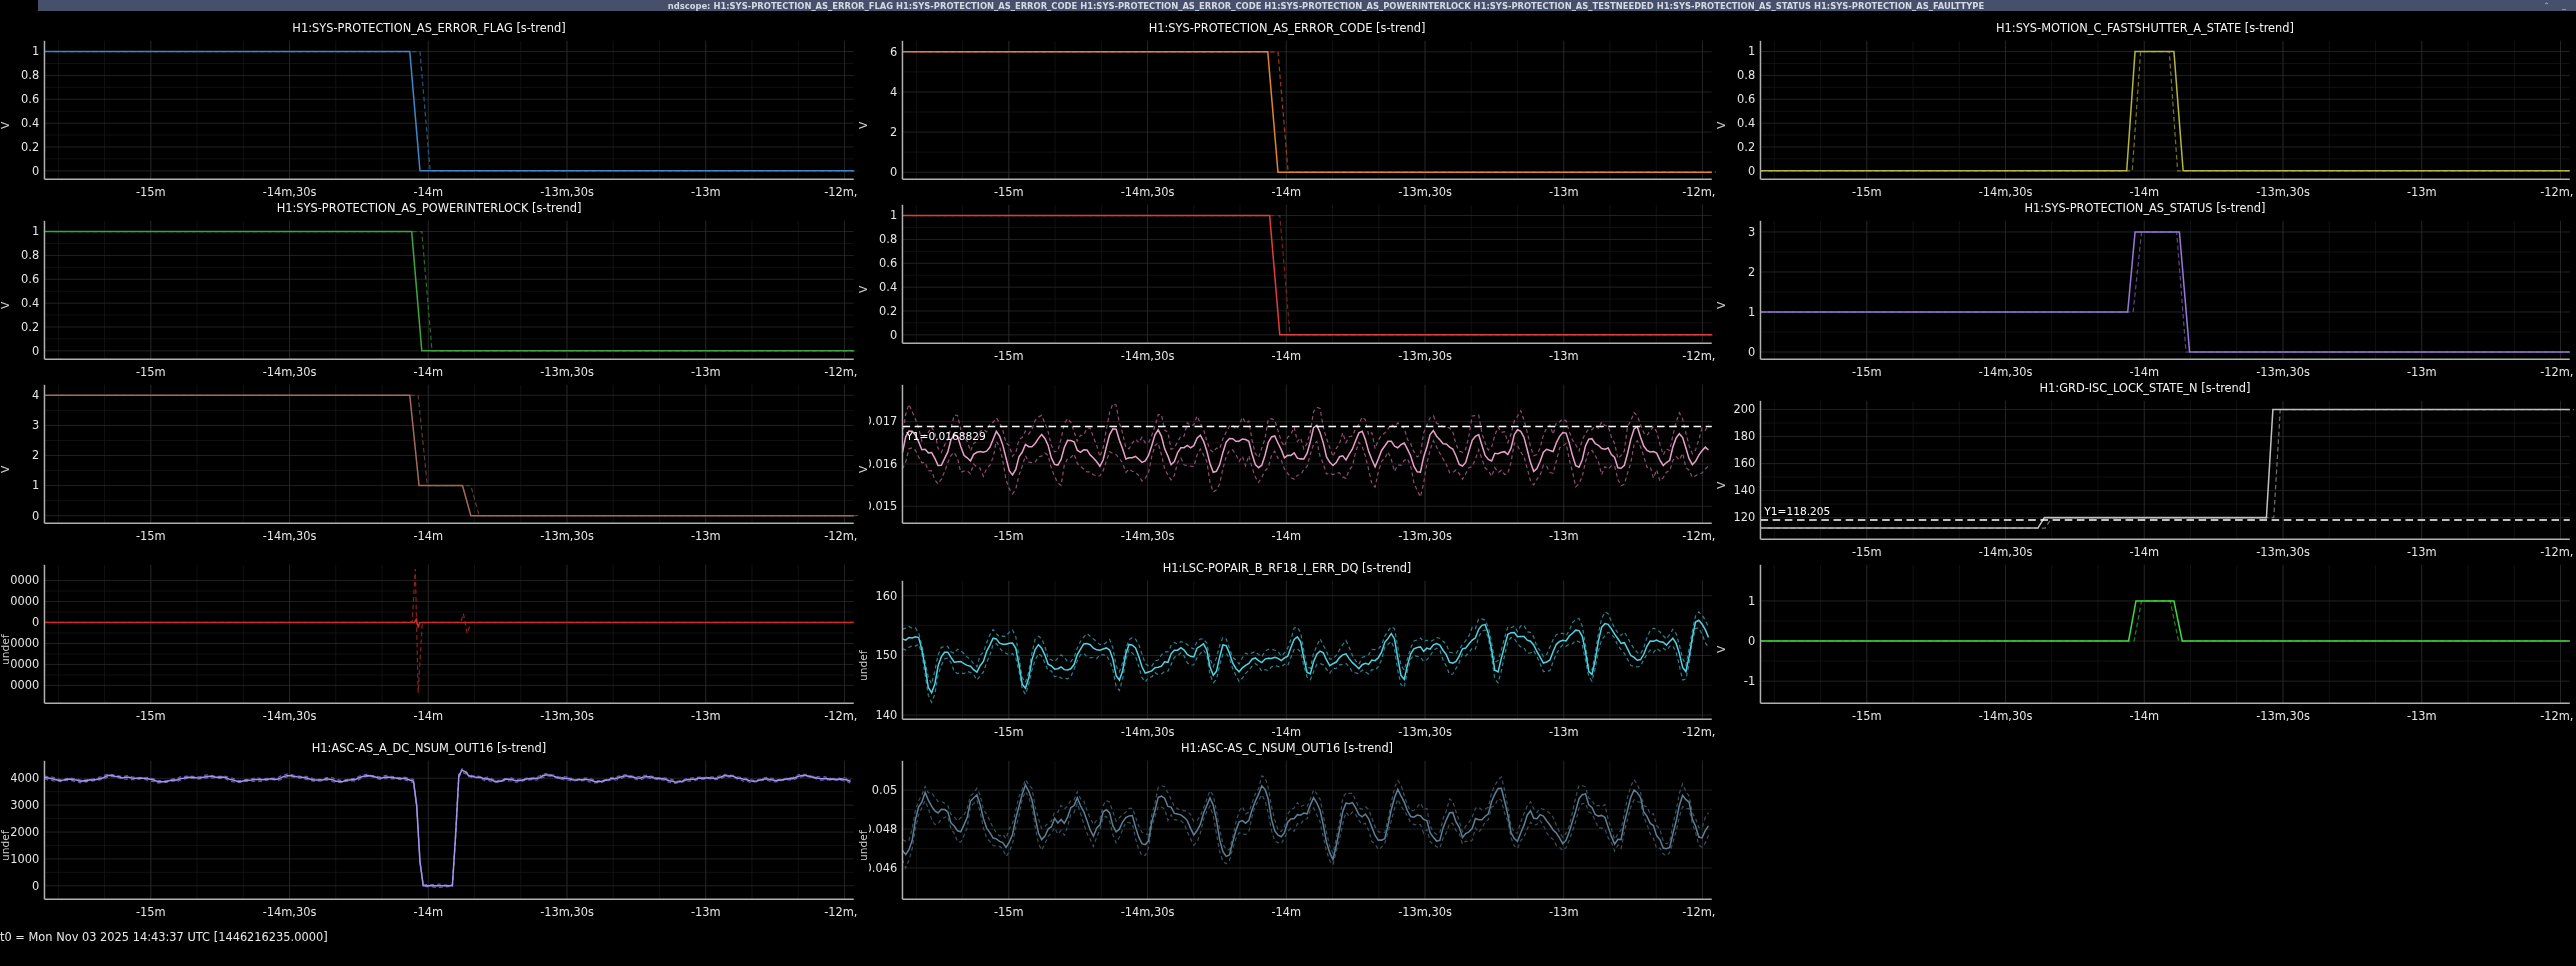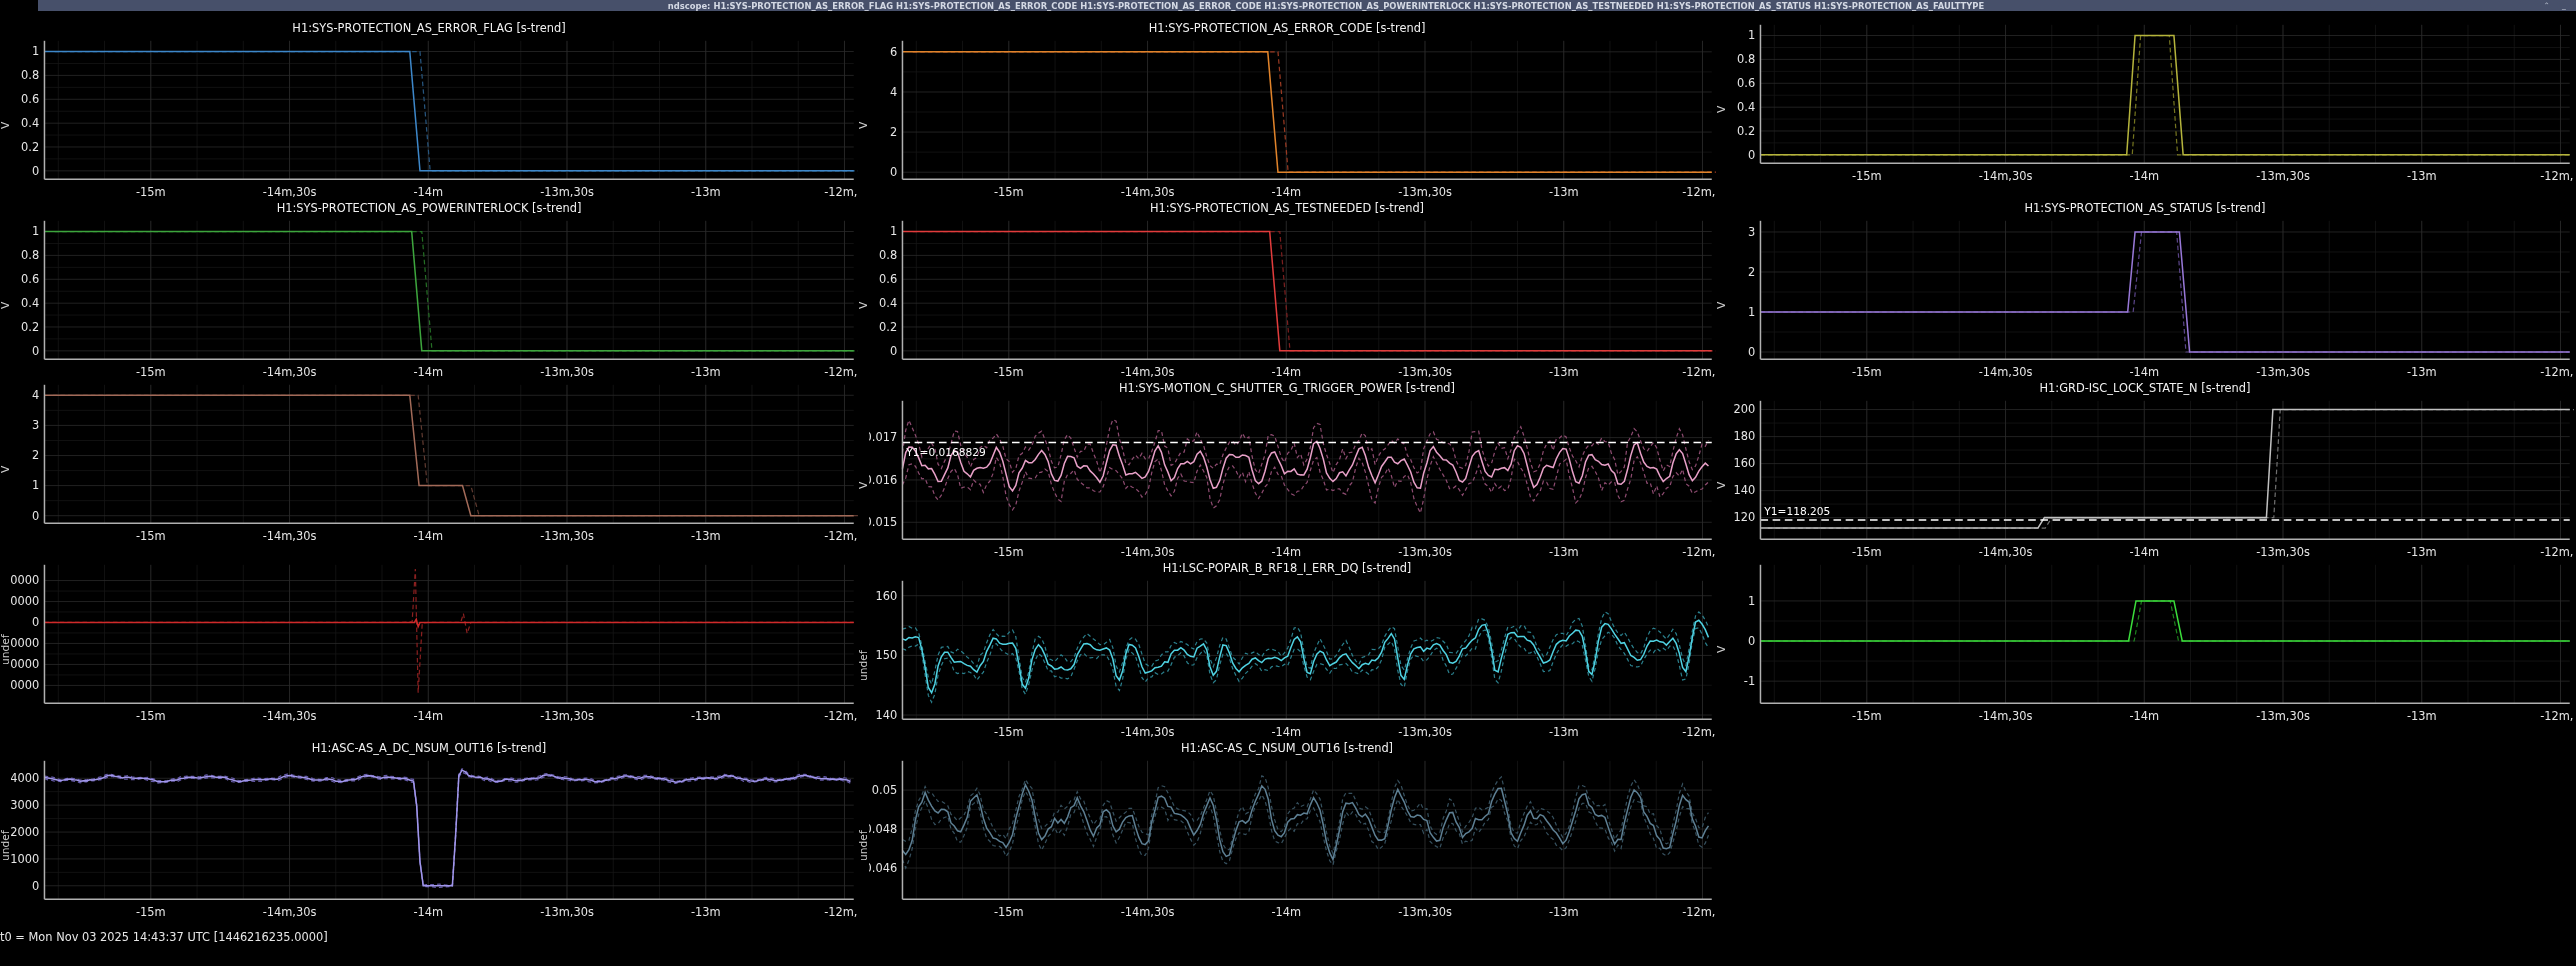--- a/index.html
+++ b/index.html
@@ -142,20 +142,21 @@
             <text x="183.8" y="210.0" text-anchor="middle" font-size="15" fill="#e6e6e6">-15m</text>
             <text x="366.2" y="210.0" text-anchor="middle" font-size="15" fill="#e6e6e6">-14m,30s</text>
             <text x="548.6" y="210.0" text-anchor="middle" font-size="15" fill="#e6e6e6">-14m</text>
             <text x="731.0" y="210.0" text-anchor="middle" font-size="15" fill="#e6e6e6">-13m,30s</text>
             <text x="913.4" y="210.0" text-anchor="middle" font-size="15" fill="#e6e6e6">-13m</text>
             <text x="1095.8" y="210.0" text-anchor="middle" font-size="15" fill="#e6e6e6">-12m,3</text>
           </svg>
         </div>
       </div>
       <div class="cell">
+        <div class="ptitle">H1:SYS-MOTION_C_FASTSHUTTER_A_STATE [s-trend]</div>
         <div class="pbody">
           <div class="ylab">V</div>
           <svg width="848" height="164" style="font-family:'DejaVu Sans',sans-serif" viewBox="0 0 1114 215">
             <line x1="62.2" y1="6.0" x2="62.2" y2="188.0" stroke="#161616" stroke-width="1"></line>
             <line x1="123.0" y1="6.0" x2="123.0" y2="188.0" stroke="#161616" stroke-width="1"></line>
             <line x1="183.8" y1="6.0" x2="183.8" y2="188.0" stroke="#161616" stroke-width="1"></line>
             <line x1="244.6" y1="6.0" x2="244.6" y2="188.0" stroke="#161616" stroke-width="1"></line>
             <line x1="305.4" y1="6.0" x2="305.4" y2="188.0" stroke="#161616" stroke-width="1"></line>
             <line x1="366.2" y1="6.0" x2="366.2" y2="188.0" stroke="#161616" stroke-width="1"></line>
             <line x1="427.0" y1="6.0" x2="427.0" y2="188.0" stroke="#161616" stroke-width="1"></line>
@@ -259,21 +260,20 @@
             <text x="183.8" y="210.0" text-anchor="middle" font-size="15" fill="#e6e6e6">-15m</text>
             <text x="366.2" y="210.0" text-anchor="middle" font-size="15" fill="#e6e6e6">-14m,30s</text>
             <text x="548.6" y="210.0" text-anchor="middle" font-size="15" fill="#e6e6e6">-14m</text>
             <text x="731.0" y="210.0" text-anchor="middle" font-size="15" fill="#e6e6e6">-13m,30s</text>
             <text x="913.4" y="210.0" text-anchor="middle" font-size="15" fill="#e6e6e6">-13m</text>
             <text x="1095.8" y="210.0" text-anchor="middle" font-size="15" fill="#e6e6e6">-12m,3</text>
           </svg>
         </div>
       </div>
       <div class="cell">
-        <div class="ptitle">H1:SYS-PROTECTION_AS_TESTNEEDED [s-trend]</div>
         <div class="pbody">
           <div class="ylab">V</div>
           <svg width="848" height="164" style="font-family:'DejaVu Sans',sans-serif" viewBox="0 0 1114 215">
             <line x1="62.2" y1="6.0" x2="62.2" y2="188.0" stroke="#161616" stroke-width="1"></line>
             <line x1="123.0" y1="6.0" x2="123.0" y2="188.0" stroke="#161616" stroke-width="1"></line>
             <line x1="183.8" y1="6.0" x2="183.8" y2="188.0" stroke="#161616" stroke-width="1"></line>
             <line x1="244.6" y1="6.0" x2="244.6" y2="188.0" stroke="#161616" stroke-width="1"></line>
             <line x1="305.4" y1="6.0" x2="305.4" y2="188.0" stroke="#161616" stroke-width="1"></line>
             <line x1="366.2" y1="6.0" x2="366.2" y2="188.0" stroke="#161616" stroke-width="1"></line>
             <line x1="427.0" y1="6.0" x2="427.0" y2="188.0" stroke="#161616" stroke-width="1"></line>
@@ -426,21 +426,20 @@
             <text x="183.8" y="210.0" text-anchor="middle" font-size="15" fill="#e6e6e6">-15m</text>
             <text x="366.2" y="210.0" text-anchor="middle" font-size="15" fill="#e6e6e6">-14m,30s</text>
             <text x="548.6" y="210.0" text-anchor="middle" font-size="15" fill="#e6e6e6">-14m</text>
             <text x="731.0" y="210.0" text-anchor="middle" font-size="15" fill="#e6e6e6">-13m,30s</text>
             <text x="913.4" y="210.0" text-anchor="middle" font-size="15" fill="#e6e6e6">-13m</text>
             <text x="1095.8" y="210.0" text-anchor="middle" font-size="15" fill="#e6e6e6">-12m,3</text>
           </svg>
         </div>
       </div>
       <div class="cell">
-        <div class="ptitle">H1:SYS-MOTION_C_SHUTTER_G_TRIGGER_POWER [s-trend]</div>
         <div class="pbody">
           <div class="ylab">V</div>
           <svg width="848" height="164" style="font-family:'DejaVu Sans',sans-serif" viewBox="0 0 1114 215">
             <line x1="62.2" y1="6.0" x2="62.2" y2="188.0" stroke="#161616" stroke-width="1"></line>
             <line x1="123.0" y1="6.0" x2="123.0" y2="188.0" stroke="#161616" stroke-width="1"></line>
             <line x1="183.8" y1="6.0" x2="183.8" y2="188.0" stroke="#161616" stroke-width="1"></line>
             <line x1="244.6" y1="6.0" x2="244.6" y2="188.0" stroke="#161616" stroke-width="1"></line>
             <line x1="305.4" y1="6.0" x2="305.4" y2="188.0" stroke="#161616" stroke-width="1"></line>
             <line x1="366.2" y1="6.0" x2="366.2" y2="188.0" stroke="#161616" stroke-width="1"></line>
             <line x1="427.0" y1="6.0" x2="427.0" y2="188.0" stroke="#161616" stroke-width="1"></line>

